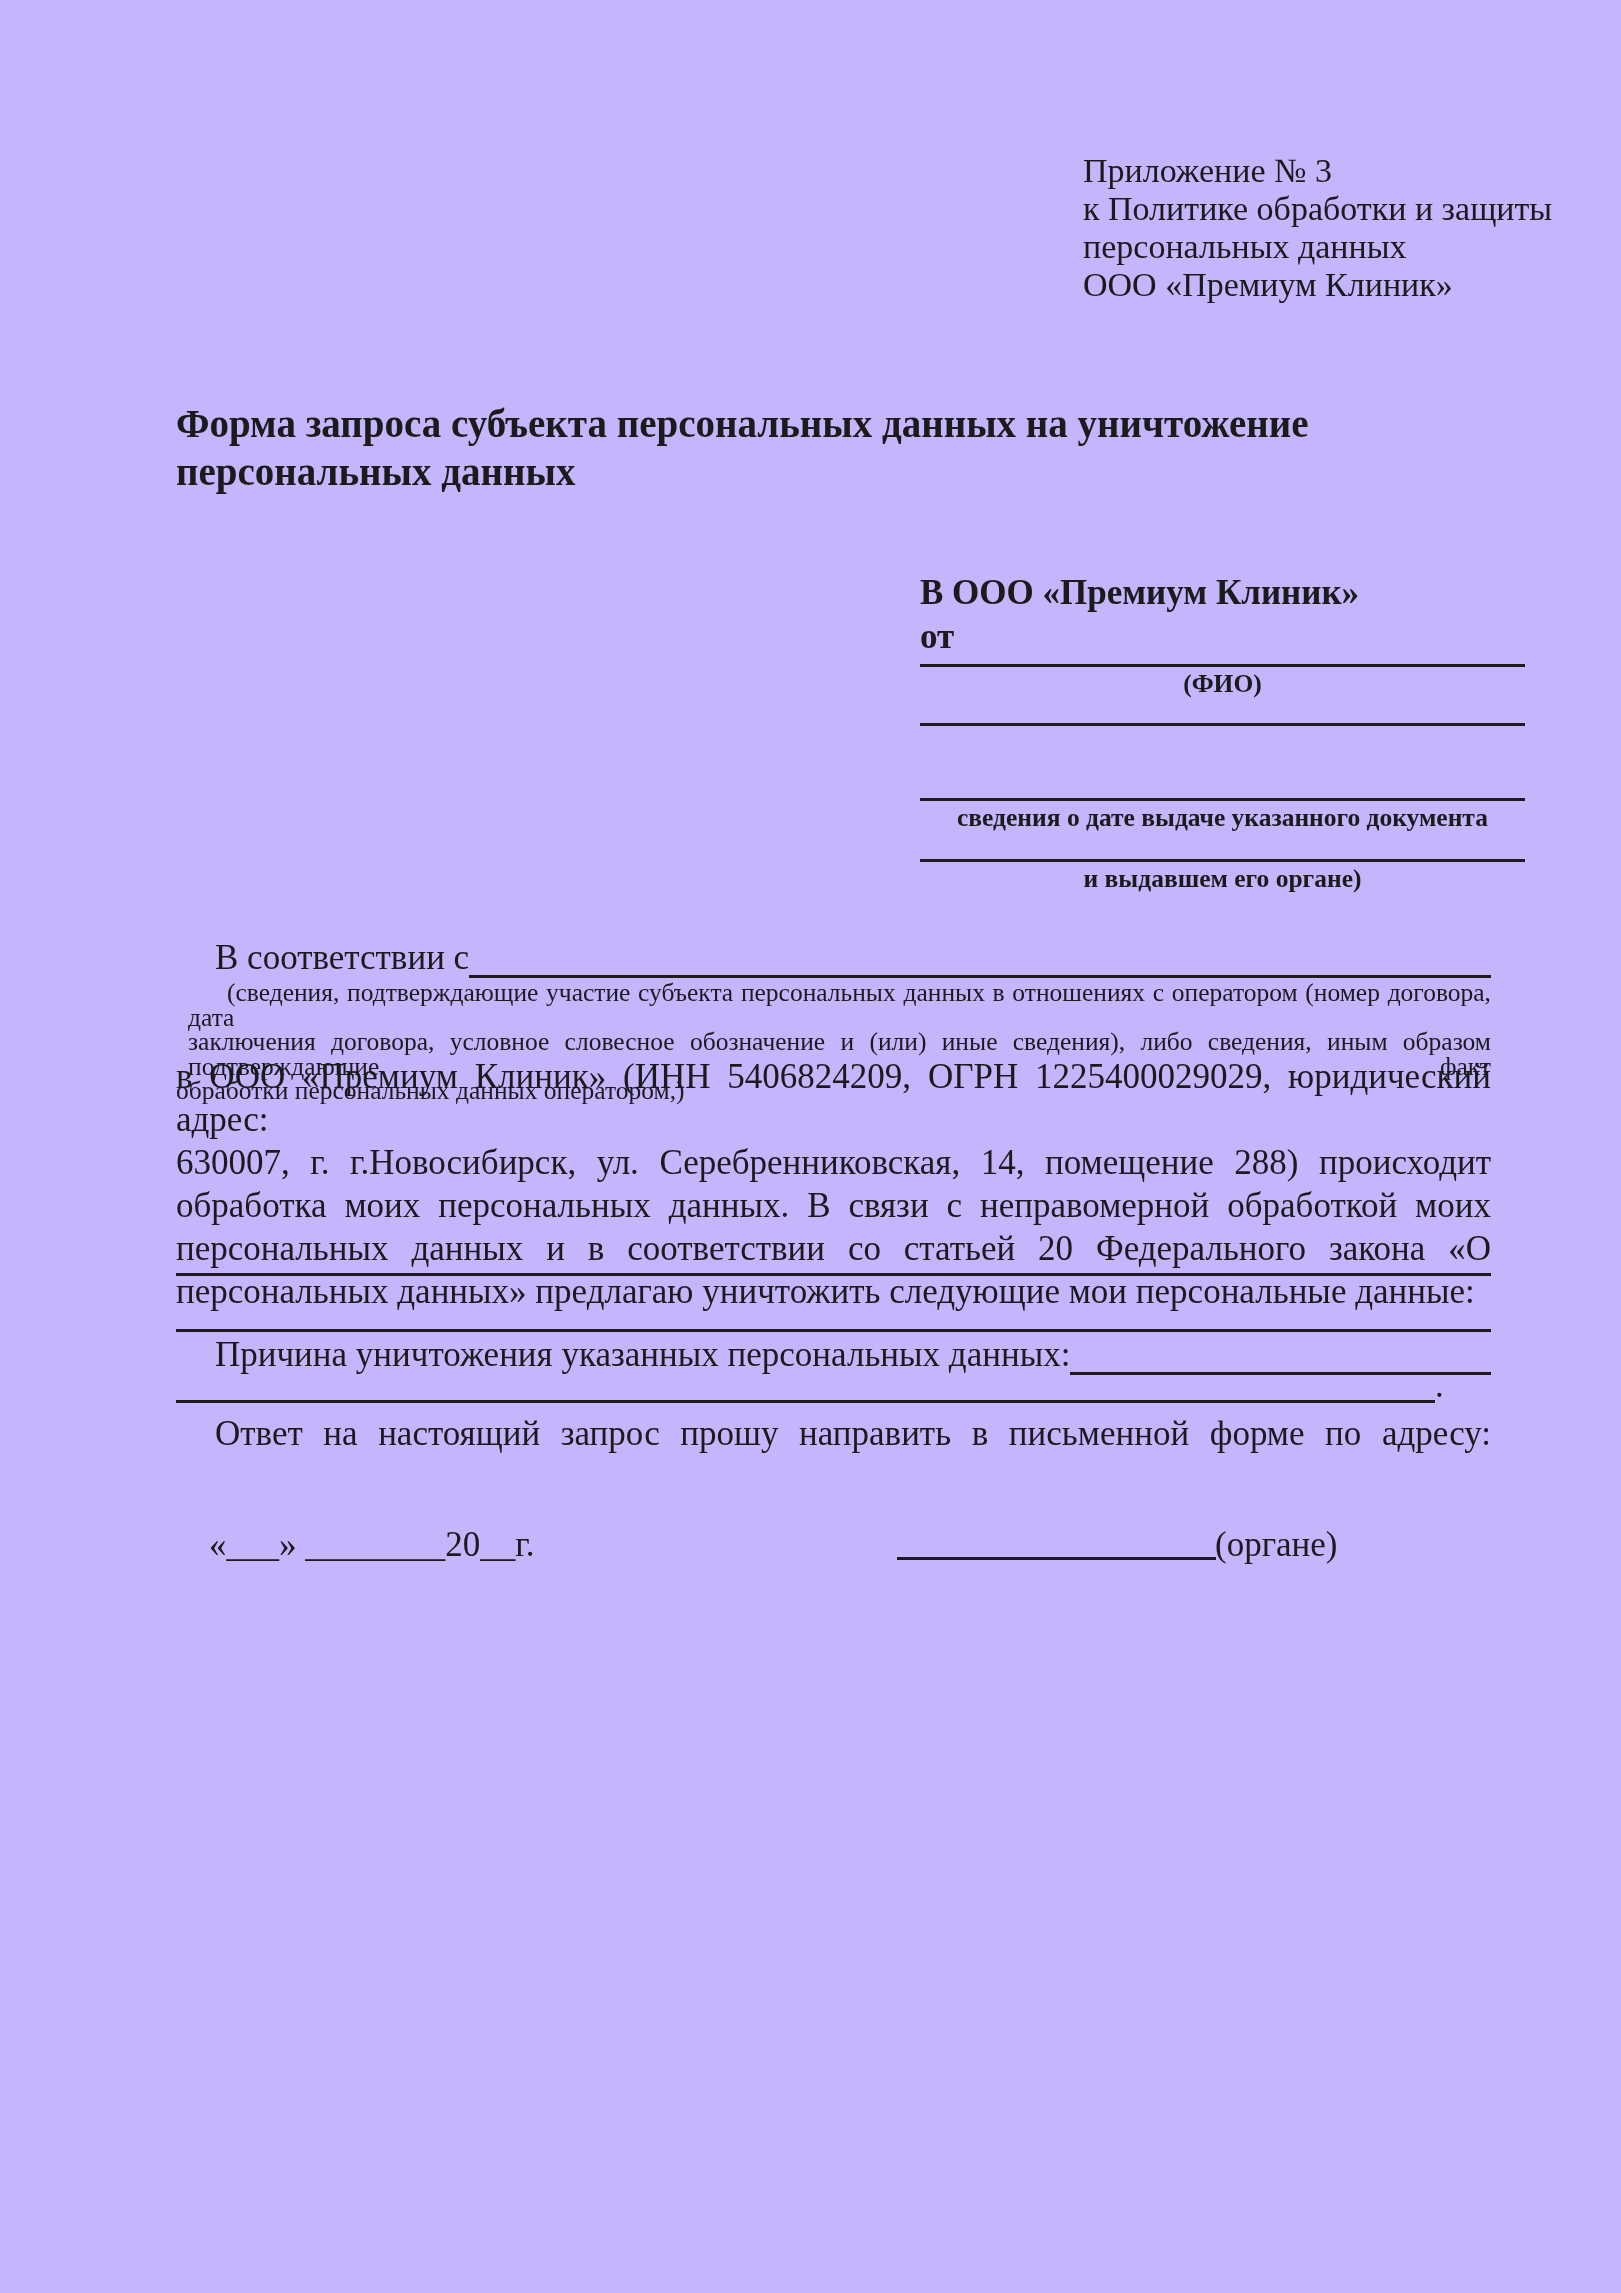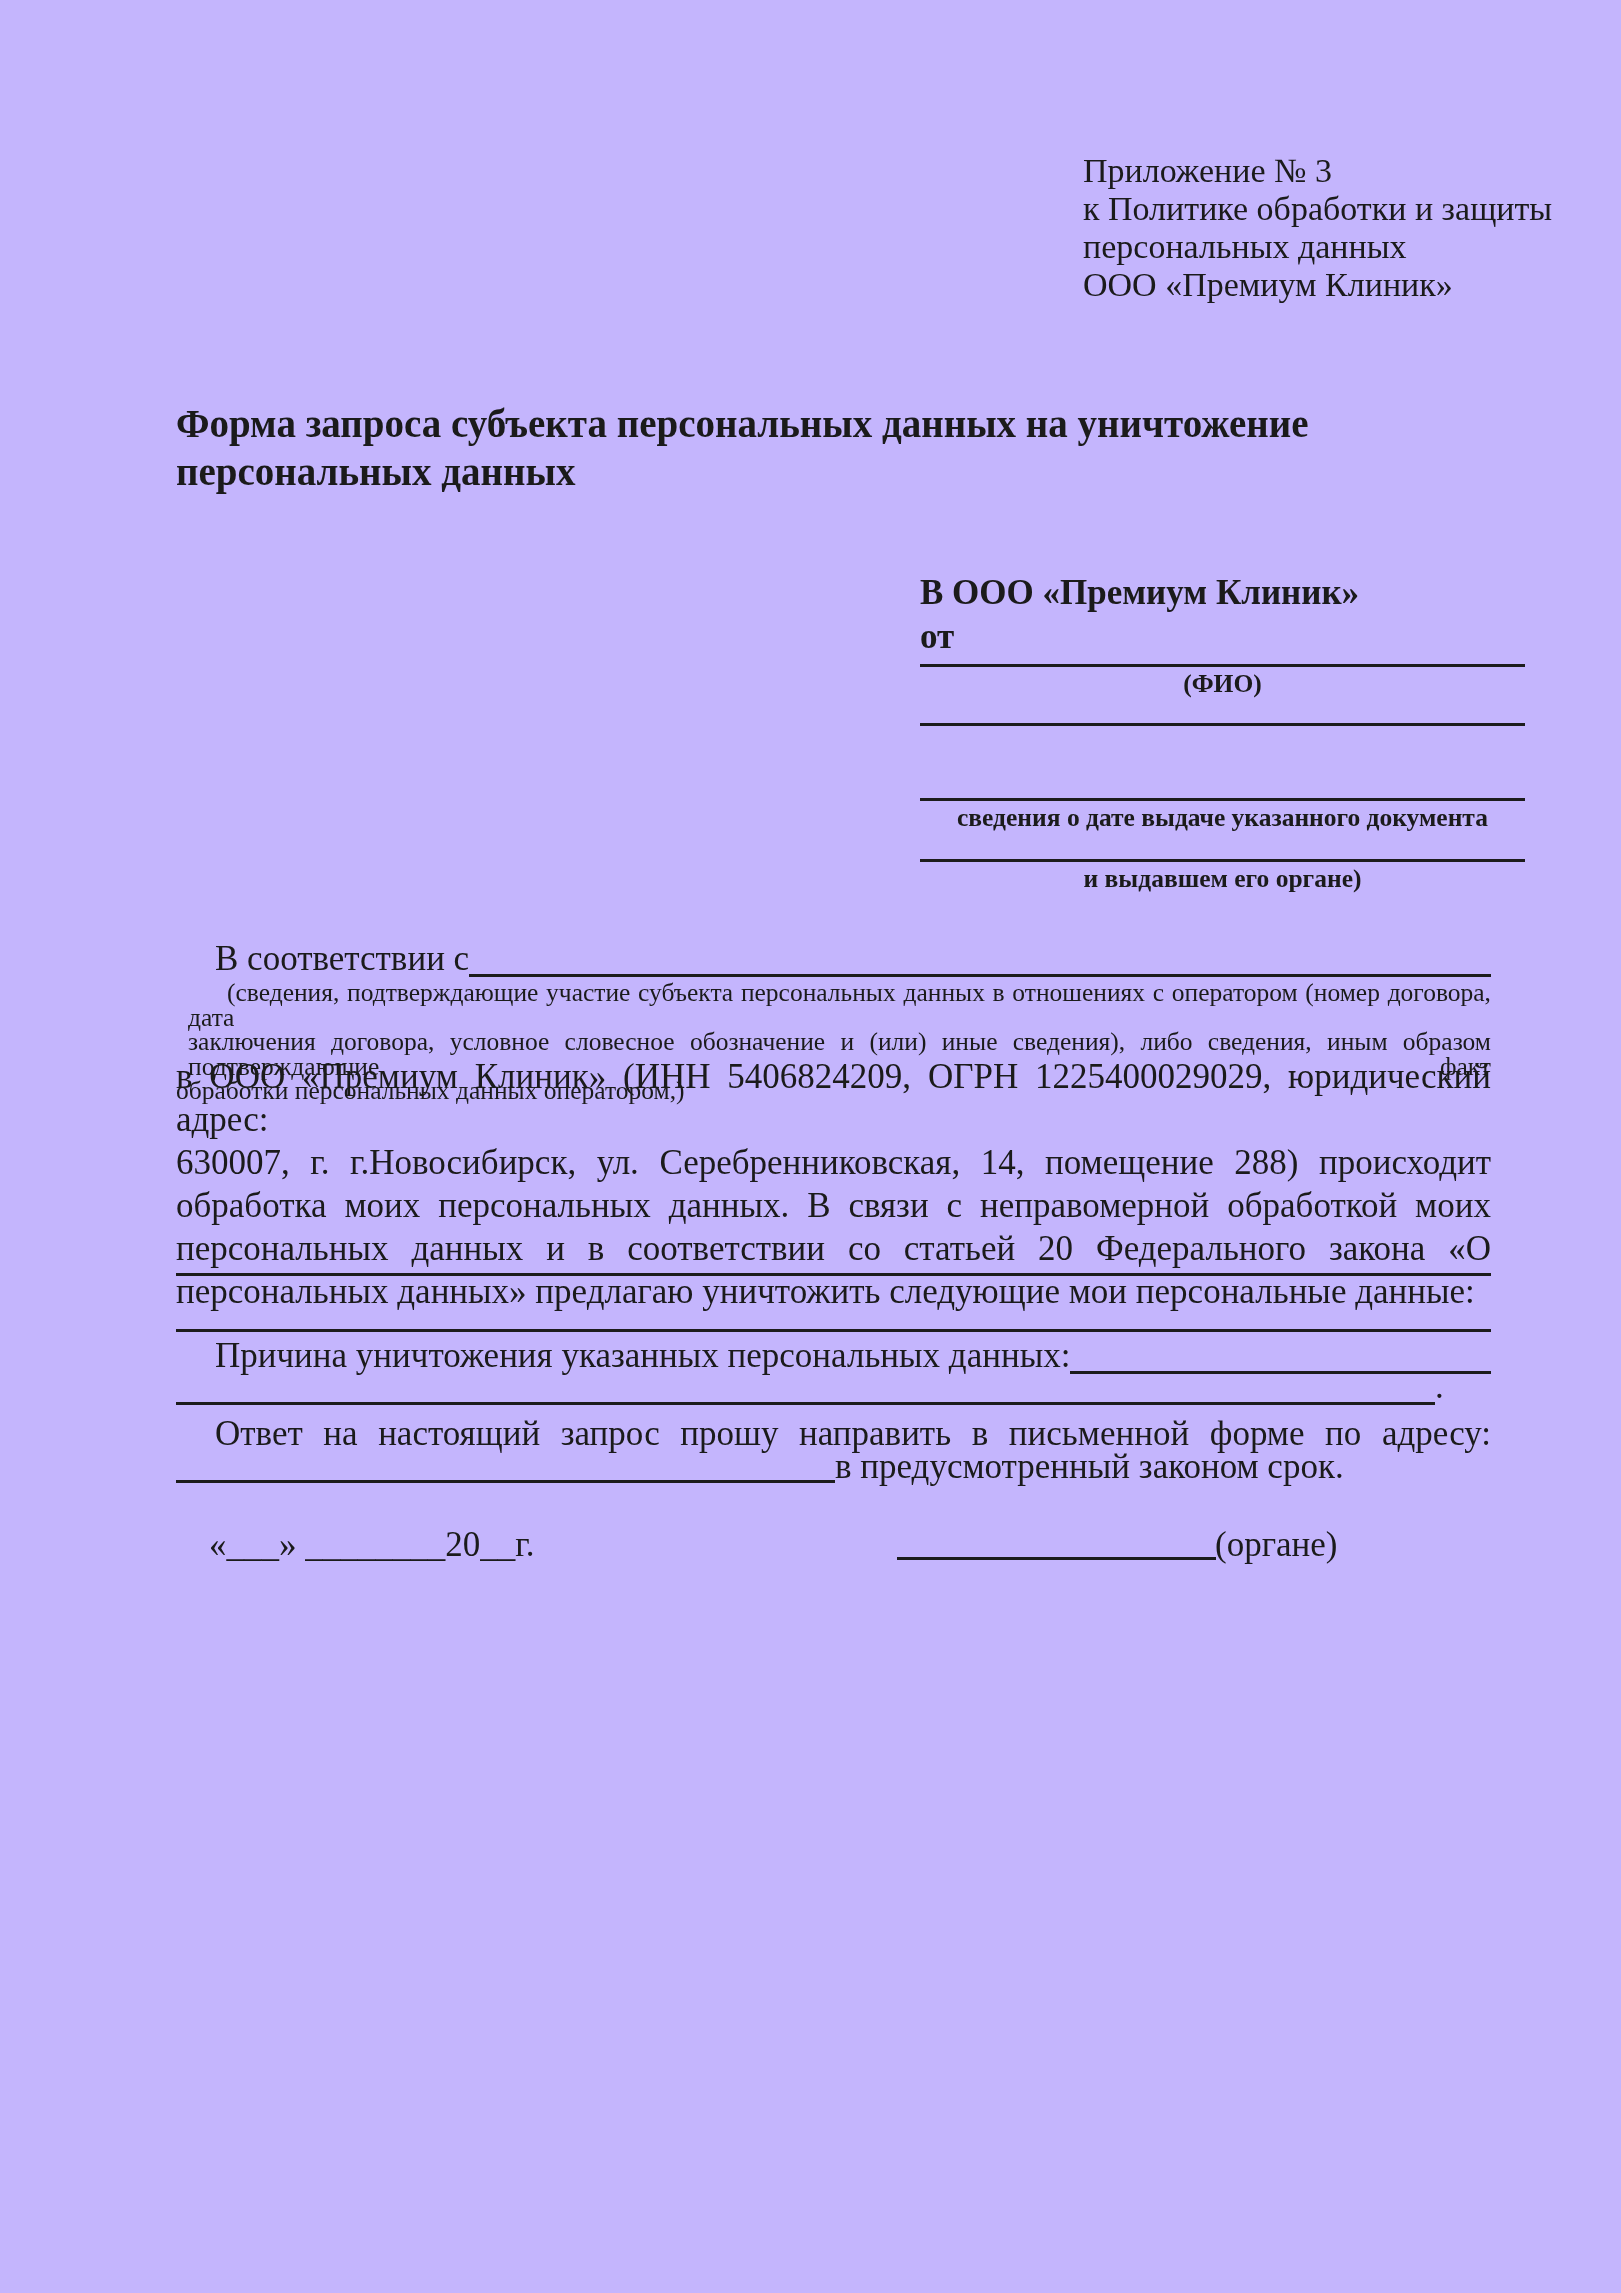--- a/index.html
+++ b/index.html
@@ -23,21 +23,21 @@
     font-weight:bold; font-size:39px; line-height:48px;
   }
   .doc-title .inner{display:inline-block; max-width:1245px;}
   
   .addressee{position:absolute; left:920px; top:571px; width:605px; font-size:35px;font-weight:bold;}
   .addr-to{line-height:43px; white-space:nowrap;}
   .addr-from{position:absolute; left:0; top:46px; line-height:39px;}
   .u-line{position:absolute; left:0; width:605px; height:0; border-top:3.9px solid #1c1c1c;}
   .u-cap{position:absolute; left:0; width:605px; text-align:center; font-size:25.5px; line-height:27.4px; white-space:nowrap;}
   
-  .row{position:absolute; left:176px; width:1315px; display:flex; align-items:center;}
+  .row{position:absolute; left:176px; width:1315px; display:flex; align-items:flex-end;}
   .accordance-row{top:939px; height:39px; font-size:35px;}
   .accordance-row .lbl{padding-left:39px; white-space:nowrap;}
   .fill-line{flex:1; height:33px; border-bottom:3.9px solid #1c1c1c;}
   .note{
     position:absolute; left:176px; top:981px; width:1315px;
     font-size:25.5px; line-height:24.5px;
   }
   .note .jl{text-align:justify; text-align-last:justify;margin-left:12px;}
   .note .first{text-indent:39px;}
   .mainp{
@@ -124,23 +124,19 @@
     <span class="lbl">Причина уничтожения указанных персональных данных:</span>
     <div class="fill-line"></div>
   </div>
 
   <div class="row period-row">
     <div class="fixed-line"></div>
     <span class="dot">.</span>
   </div>
 
   <div class="answer1">Ответ на настоящий запрос прошу направить в письменной форме по адресу:</div>
-  <div class="row answer2">
-    <div class="ans-underline"></div>
-    <span class="suffix">в предусмотренный законом срок.</span>
-  </div>
 
   <div class="date-field">«___» ________20__г.</div>
   <div class="sig-underline"></div>
   <div class="sig-caption">(органе)</div>
 
 </div>
 
 
 </body></html>

